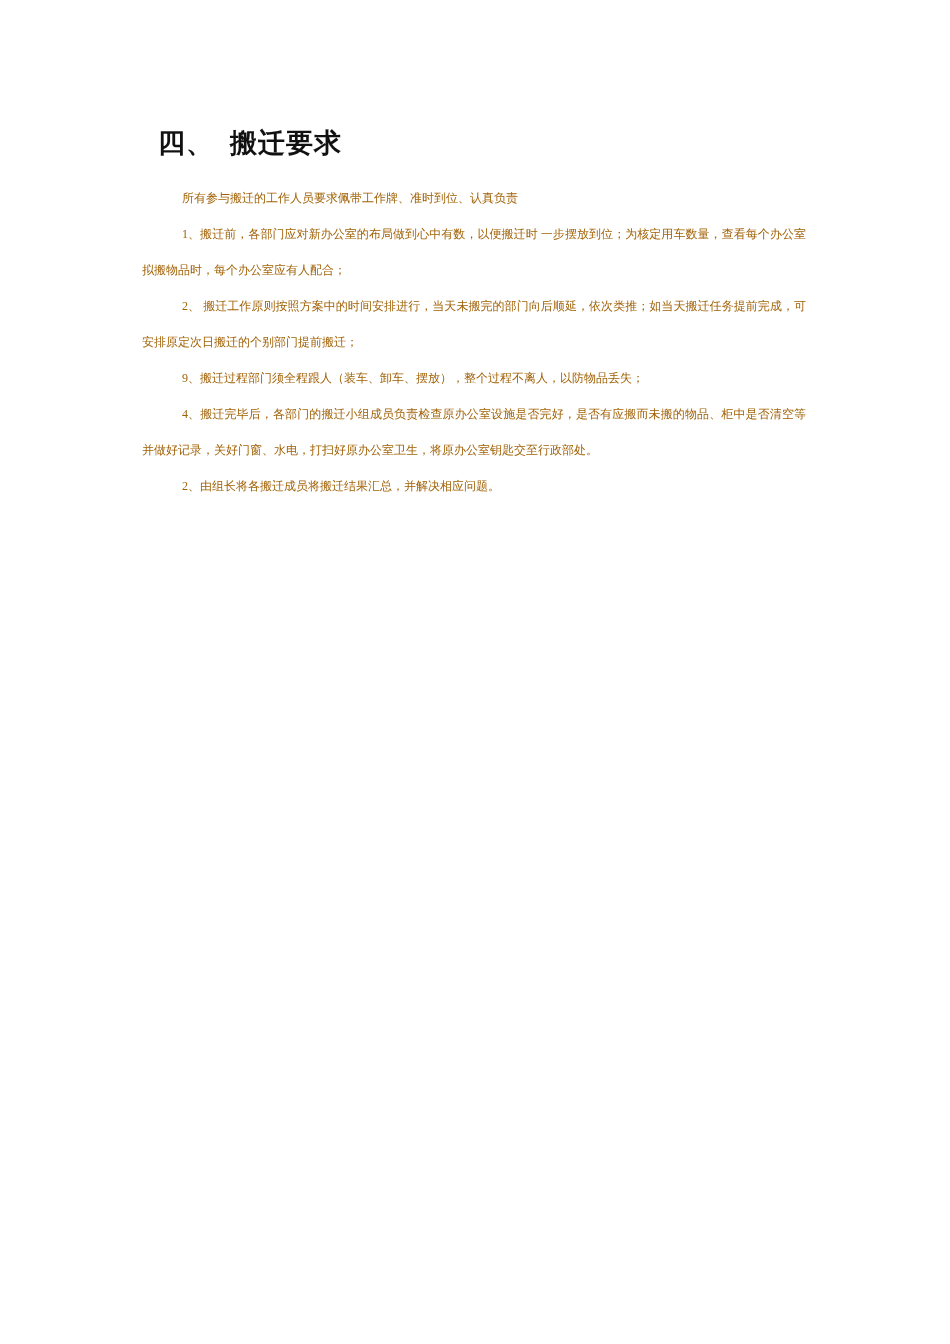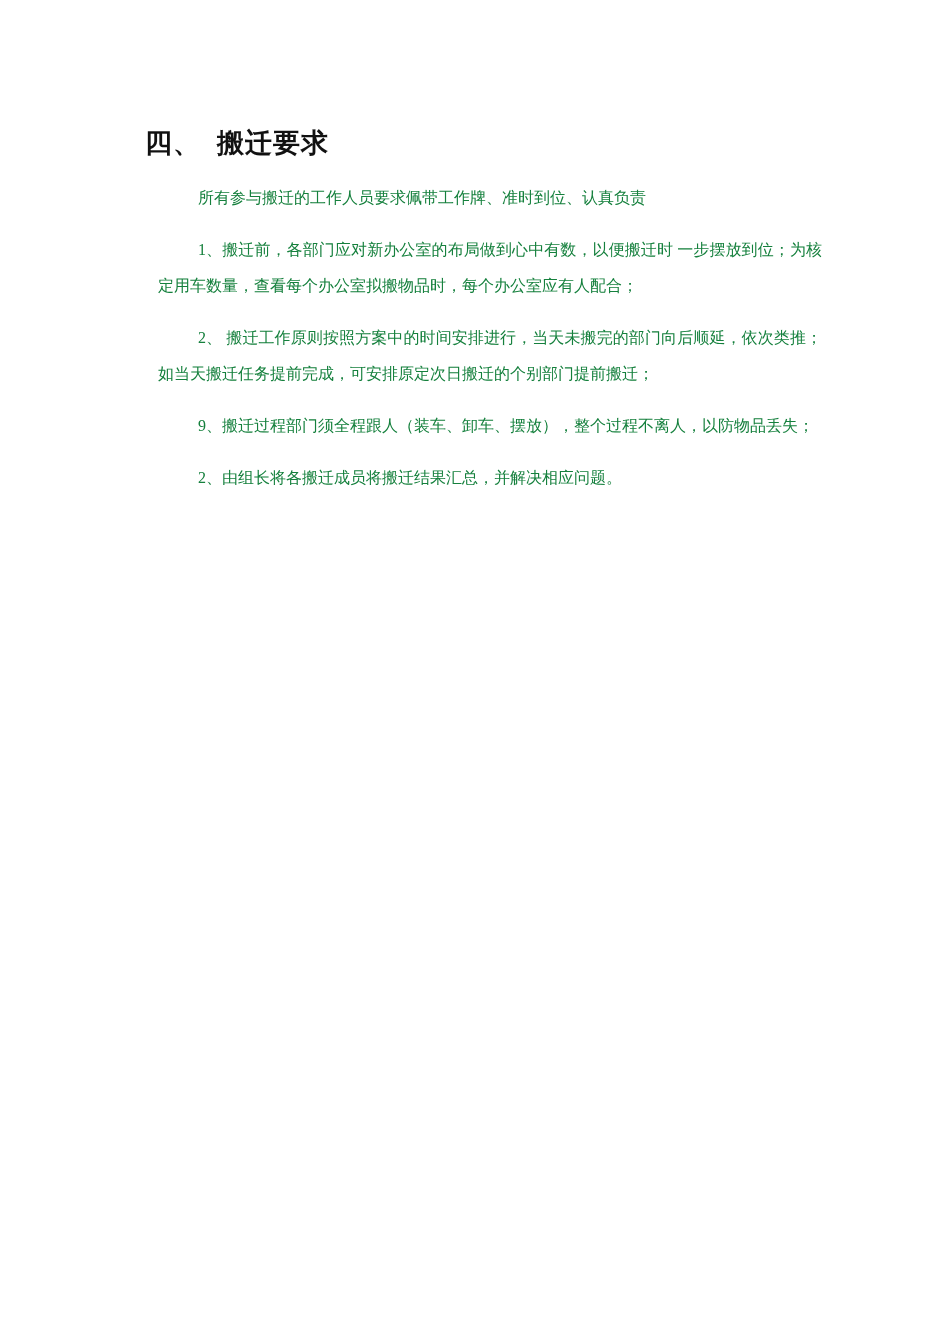--- a/index.html
+++ b/index.html
@@ -15,51 +15,52 @@
     overflow: hidden;
   }
   .page {
     box-sizing: border-box;
     width: 950px;
     height: 1344px;
     background: #ffffff;
     padding: 126px 144px 0 142px;
   }
   .heading {
-    margin: 0 0 20px 3px;
+    margin: 0 0 20px 16px;
     font-size: 27px;
     line-height: 34px;
     font-weight: bold;
     color: #111111;
     font-family: "Liberation Sans", "DejaVu Sans", sans-serif;
     letter-spacing: 1px;
   }
   .heading .h-num {
     margin-right: 16px;
   }
   .body-para {
-    margin: 16px;
+    margin: 0;
     width: 664px;
-    font-size: 16px;
+    font-size: 12px;
     line-height: 36px;
     text-align: justify;
     text-indent: 40px;
-    color: #15803d;
+    color: #a16207;
     word-break: break-all;
   }
 </style>
 </head>
 <body>
 
 <div class="page">
   <h2 class="heading"><span class="h-num">四、</span><span class="h-title">搬迁要求</span></h2>
 
   <p class="body-para">所有参与搬迁的工作人员要求佩带工作牌、准时到位、认真负责</p>
 
   <p class="body-para">1、搬迁前，各部门应对新办公室的布局做到心中有数，以便搬迁时 一步摆放到位；为核定用车数量，查看每个办公室拟搬物品时，每个办公室应有人配合；</p>
 
   <p class="body-para">2、 搬迁工作原则按照方案中的时间安排进行，当天未搬完的部门向后顺延，依次类推；如当天搬迁任务提前完成，可安排原定次日搬迁的个别部门提前搬迁；</p>
 
   <p class="body-para">9、搬迁过程部门须全程跟人（装车、卸车、摆放），整个过程不离人，以防物品丢失；</p>
 
+  <p class="body-para">4、搬迁完毕后，各部门的搬迁小组成员负责检查原办公室设施是否完好，是否有应搬而未搬的物品、柜中是否清空等并做好记录，关好门窗、水电，打扫好原办公室卫生，将原办公室钥匙交至行政部处。</p>
 
   <p class="body-para">2、由组长将各搬迁成员将搬迁结果汇总，并解决相应问题。</p>
 </div>
 
 </body></html>

